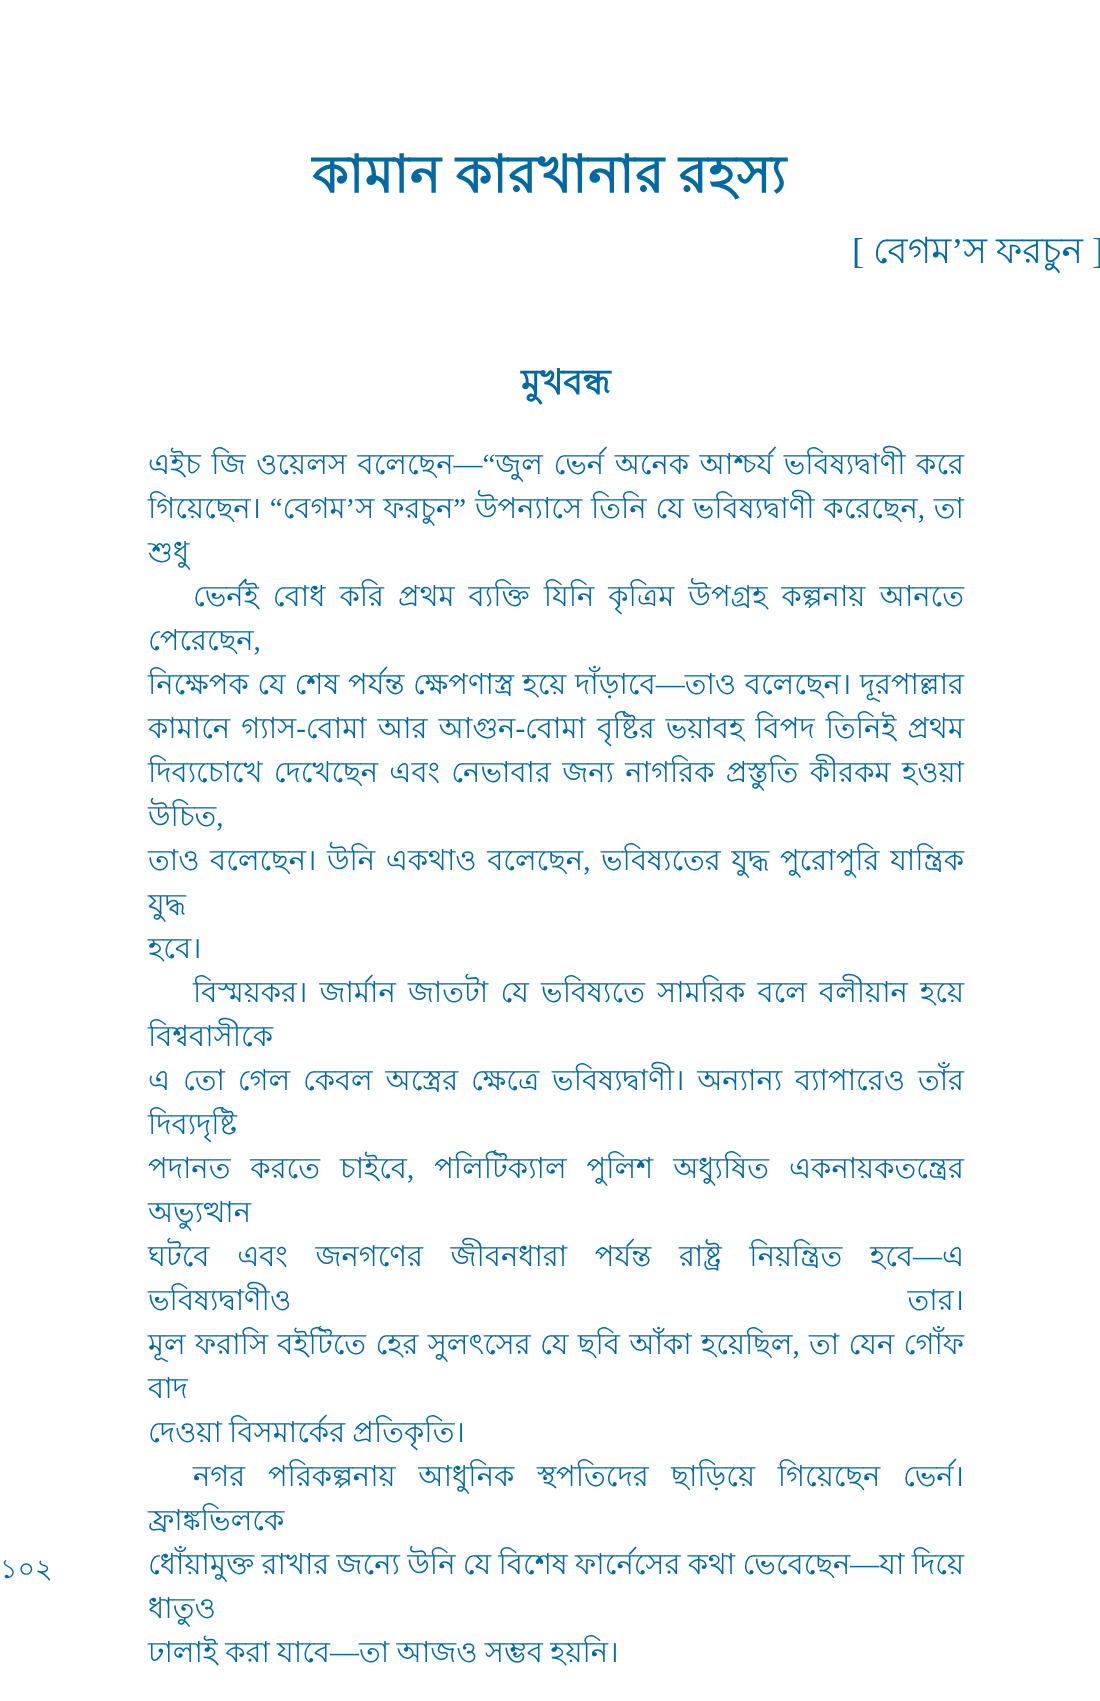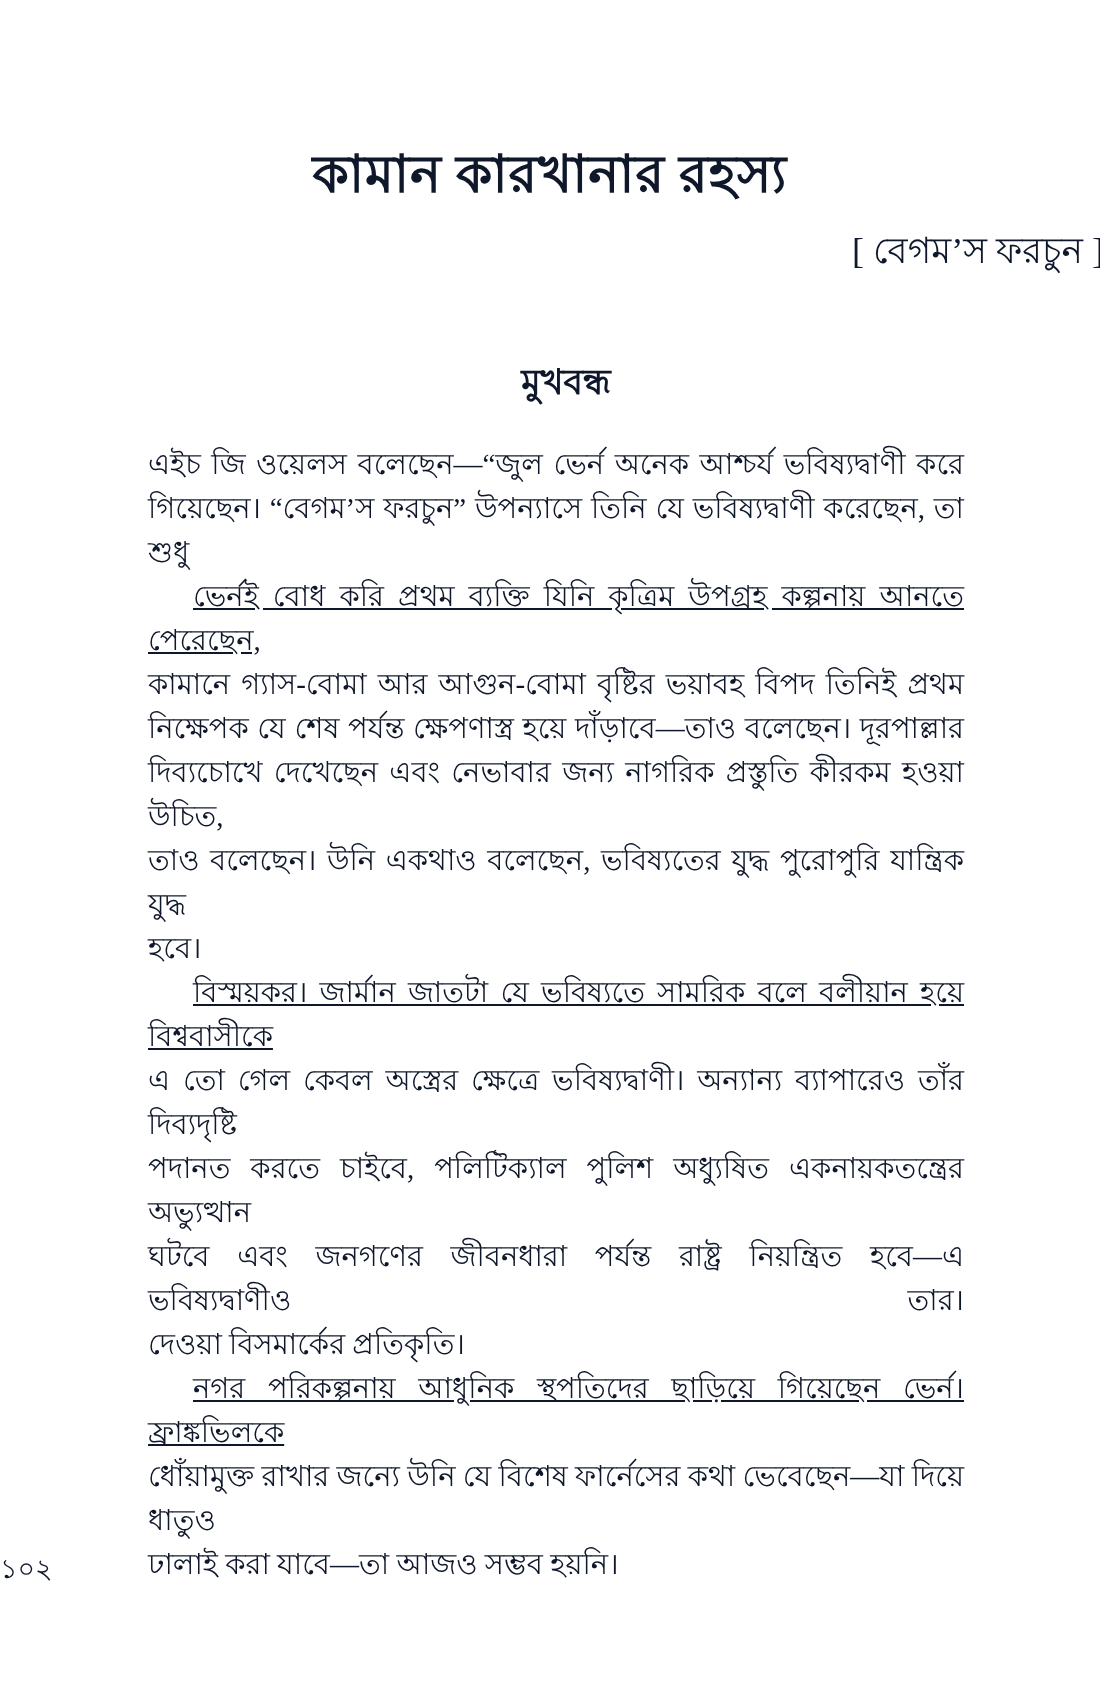--- a/index.html
+++ b/index.html
@@ -6,21 +6,21 @@
     margin: 0;
     padding: 0;
     background: #e8e8e8;
   }
   .page {
     position: relative;
     width: 1100px;
     height: 1701px;
     margin: 0 auto;
     background: #ffffff;
-    color: #0f172a;
+    color: #0369a1;
     font-family: "Liberation Serif", "DejaVu Serif", serif;
     overflow: hidden;
   }
   .title {
     position: absolute;
     top: 140px;
     left: 0;
     width: 100%;
     margin: 0;
     text-align: center;
@@ -65,21 +65,20 @@
   .line {
     text-align: justify;
     text-align-last: justify;
     white-space: normal;
   }
   .line:last-child {
     text-align-last: left;
   }
   .paragraph:not(:first-child) .line:first-child {
     text-indent: 45px;
-    text-decoration: underline;
   }
   .page-number {
     position: absolute;
     top: 1552px;
     left: 0;
     width: 100%;
     text-align: left;
     font-size: 27px;
     line-height: 1.3;
   }
@@ -94,31 +93,32 @@
 
   <h2 class="heading">মুখবন্ধ</h2>
 
   <div class="body-text">
       <div class="paragraph">
         <div class="line">এইচ জি ওয়েলস বলেছেন—“জুল ভের্ন অনেক আশ্চর্য ভবিষ্যদ্বাণী করে</div>
         <div class="line">গিয়েছেন। “বেগম’স ফরচুন” উপন্যাসে তিনি যে ভবিষ্যদ্বাণী করেছেন, তা শুধু</div>
       </div>
       <div class="paragraph">
         <div class="line">ভের্নই বোধ করি প্রথম ব্যক্তি যিনি কৃত্রিম উপগ্রহ কল্পনায় আনতে পেরেছেন,</div>
+        <div class="line">নিক্ষেপক যে শেষ পর্যন্ত ক্ষেপণাস্ত্র হয়ে দাঁড়াবে—তাও বলেছেন। দূরপাল্লার</div>
         <div class="line">কামানে গ্যাস-বোমা আর আগুন-বোমা বৃষ্টির ভয়াবহ বিপদ তিনিই প্রথম</div>
-        <div class="line">নিক্ষেপক যে শেষ পর্যন্ত ক্ষেপণাস্ত্র হয়ে দাঁড়াবে—তাও বলেছেন। দূরপাল্লার</div>
         <div class="line">দিব্যচোখে দেখেছেন এবং নেভাবার জন্য নাগরিক প্রস্তুতি কীরকম হওয়া উচিত,</div>
         <div class="line">তাও বলেছেন। উনি একথাও বলেছেন, ভবিষ্যতের যুদ্ধ পুরোপুরি যান্ত্রিক যুদ্ধ</div>
         <div class="line">হবে।</div>
       </div>
       <div class="paragraph">
         <div class="line">বিস্ময়কর। জার্মান জাতটা যে ভবিষ্যতে সামরিক বলে বলীয়ান হয়ে বিশ্ববাসীকে</div>
         <div class="line">এ তো গেল কেবল অস্ত্রের ক্ষেত্রে ভবিষ্যদ্বাণী। অন্যান্য ব্যাপারেও তাঁর দিব্যদৃষ্টি</div>
         <div class="line">পদানত করতে চাইবে, পলিটিক্যাল পুলিশ অধ্যুষিত একনায়কতন্ত্রের অভ্যুত্থান</div>
         <div class="line">ঘটবে এবং জনগণের জীবনধারা পর্যন্ত রাষ্ট্র নিয়ন্ত্রিত হবে—এ ভবিষ্যদ্বাণীও তার।</div>
+        <div class="line">মূল ফরাসি বইটিতে হের সুলৎসের যে ছবি আঁকা হয়েছিল, তা যেন গোঁফ বাদ</div>
         <div class="line">দেওয়া বিসমার্কের প্রতিকৃতি।</div>
       </div>
       <div class="paragraph">
         <div class="line">নগর পরিকল্পনায় আধুনিক স্থপতিদের ছাড়িয়ে গিয়েছেন ভের্ন। ফ্রাঙ্কভিলকে</div>
         <div class="line">ধোঁয়ামুক্ত রাখার জন্যে উনি যে বিশেষ ফার্নেসের কথা ভেবেছেন—যা দিয়ে ধাতুও</div>
         <div class="line">ঢালাই করা যাবে—তা আজও সম্ভব হয়নি।</div>
       </div>
     </div>
 
   <div class="page-number">১০২</div>

